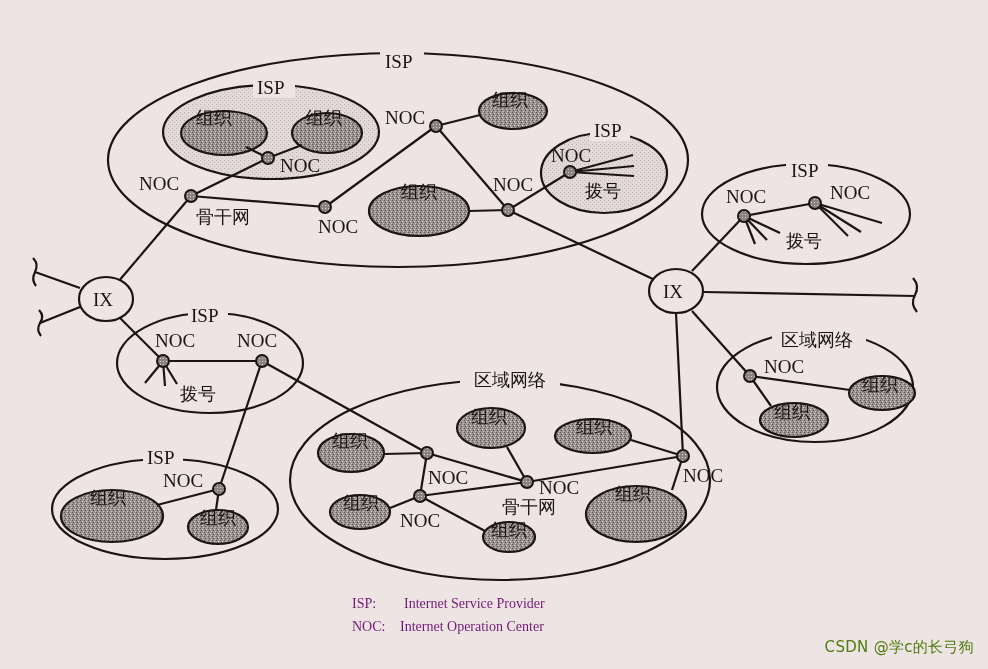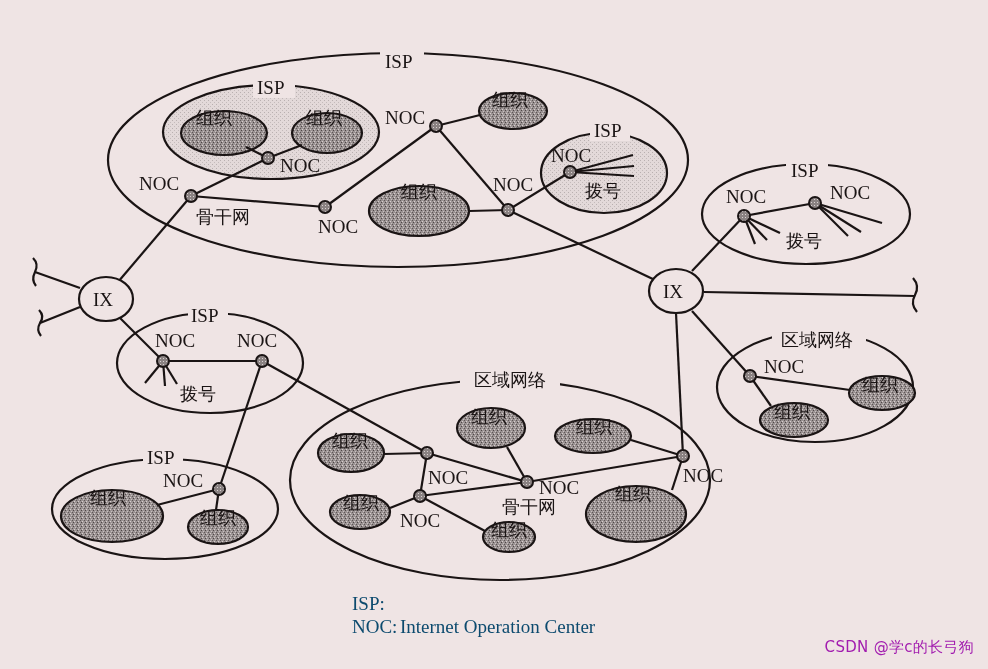--- a/index.html
+++ b/index.html
@@ -14,29 +14,29 @@
     .ring { stroke: #1a1414; stroke-width: 2.2; fill: none; }
     .ringfill { stroke: #1a1414; stroke-width: 2.2; fill: url(#lightDots); }
     .org { stroke: #1a1414; stroke-width: 2.2; fill: url(#darkDots); }
     .node { stroke: #1a1414; stroke-width: 2; fill: url(#nodeDots); }
     .ix { stroke: #1a1414; stroke-width: 2.2; fill: #efe4e4; }
     .lbl { font-family: "Liberation Serif", serif; font-size: 19px; fill: #1a1414; }
     .cn { font-family: "DejaVu Sans", sans-serif; font-size: 18px; fill: #1a1414; }
     .lblbg { fill: #efe4e4; }
     .legend {
       position: absolute; left: 352px; top: 592px;
-      font-family: "Liberation Serif", serif; font-size: 19px; color: #0c4a6e;
+      font-family: "Liberation Serif", serif; font-size: 14px; color: #701a75;
       line-height: 23px;
     }
     .legend .row { display: flex; white-space: pre; }
     .legend .key { display: inline-block; }
     .watermark {
       position: absolute; right: 14px; bottom: 12px;
       font-family: "DejaVu Sans", sans-serif; font-size: 15px;
-      color: #a21caf; letter-spacing: 0.3px;
+      color: #4d7c0f; letter-spacing: 0.3px;
     }
   </style>
 </head>
 <body>
 
 <svg id="diagram" width="988" height="669" viewBox="0 0 988 669">
   <defs>
     <pattern id="darkDots" width="4" height="4" patternUnits="userSpaceOnUse">
       <rect width="4" height="4" fill="#9a9292"></rect>
       <rect x="0" y="0" width="1" height="1" fill="#5e5656"></rect>
@@ -245,20 +245,21 @@
   <text class="cn" x="585" y="197">拨号</text>
   <text class="cn" x="786" y="247">拨号</text>
   <text class="cn" x="180" y="400">拨号</text>
   <text class="cn" x="196" y="223">骨干网</text>
   <text class="cn" x="502" y="513">骨干网</text>
 </svg>
 
 <div class="legend">
   <div class="row">
     <span class="key" style="width:52px">ISP:</span>
+    <span>Internet Service Provider</span>
   </div>
   <div class="row">
     <span class="key" style="width:48px">NOC:</span>
     <span>Internet Operation Center</span>
   </div>
 </div>
 
 <div class="watermark">CSDN @学c的长弓狗</div>
 
 </body></html>

